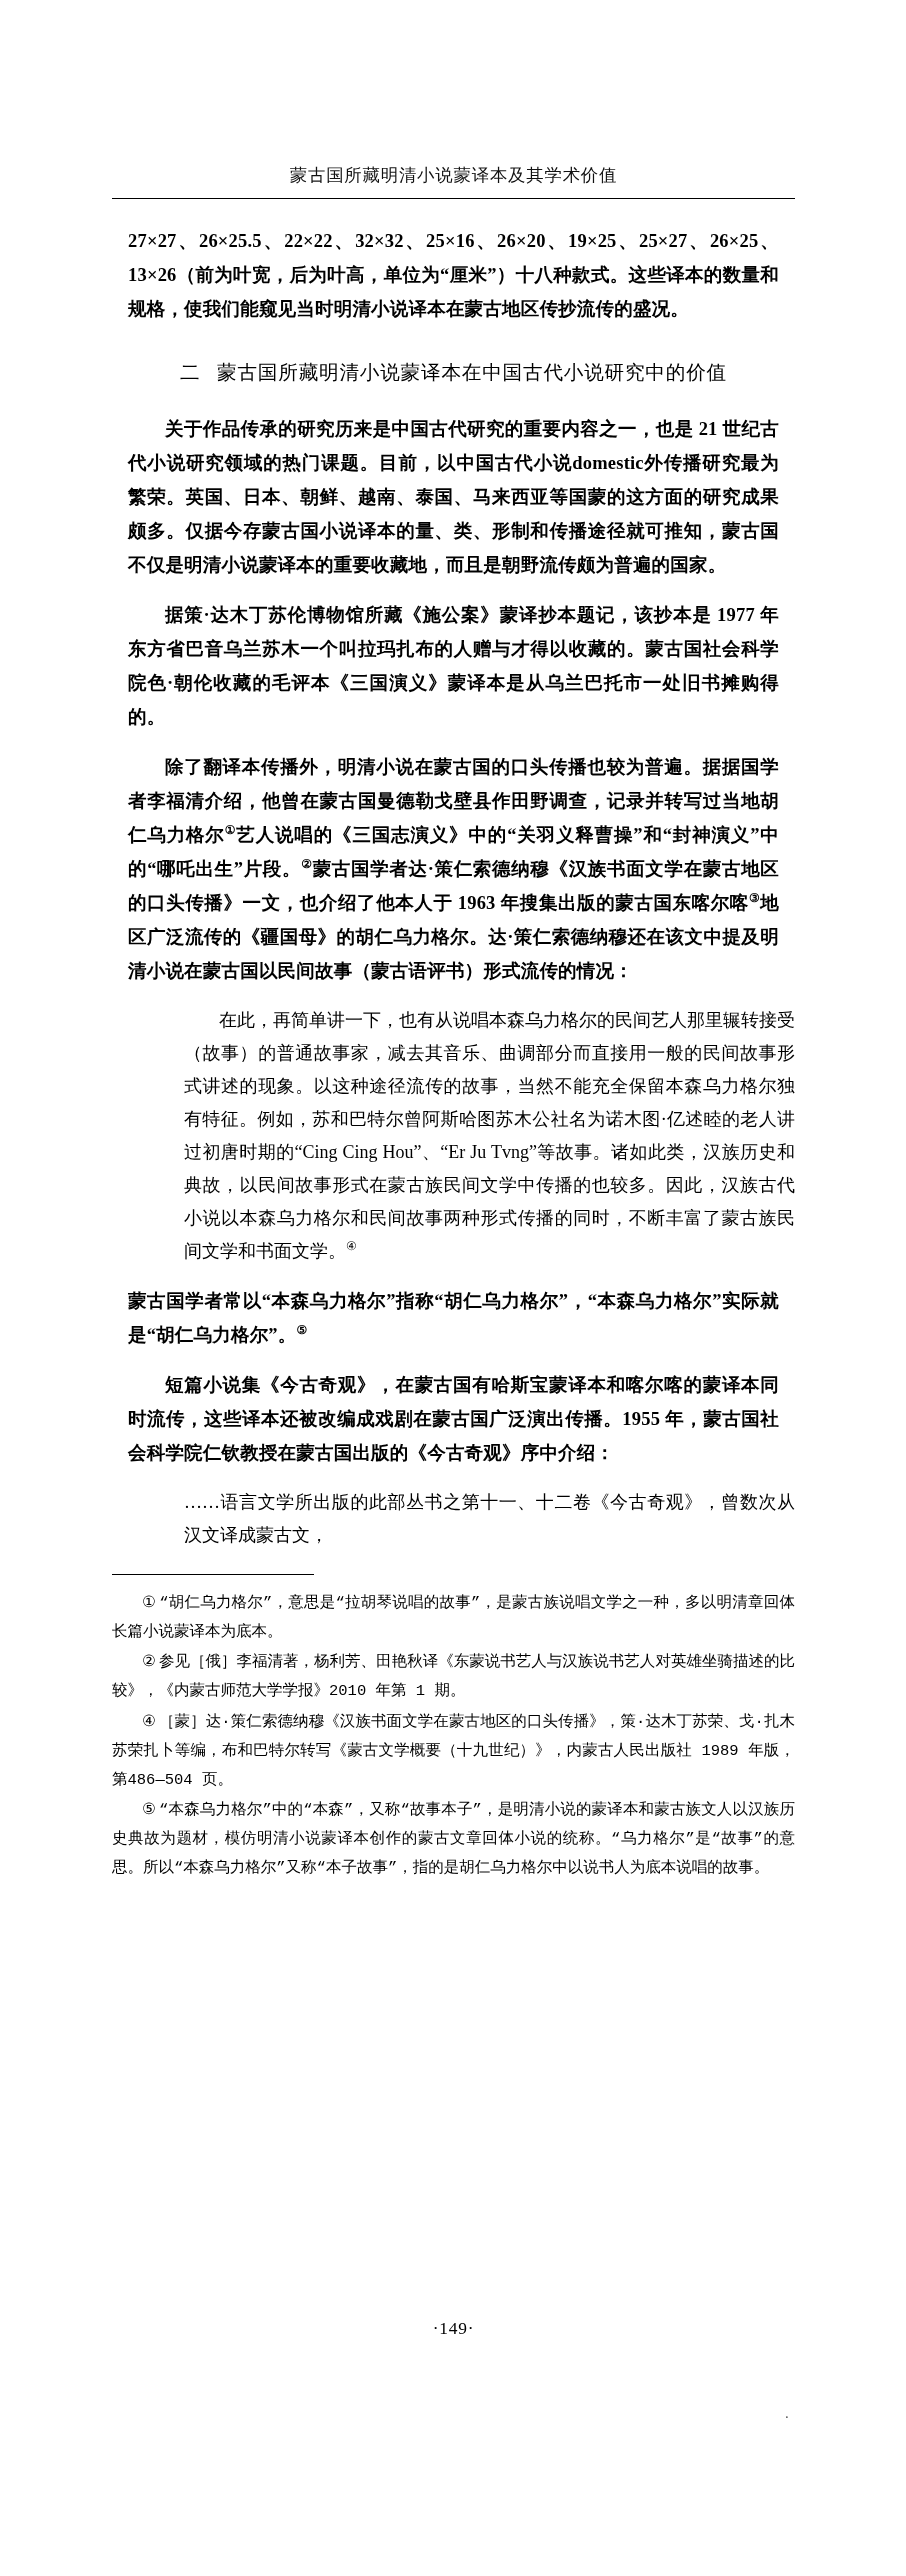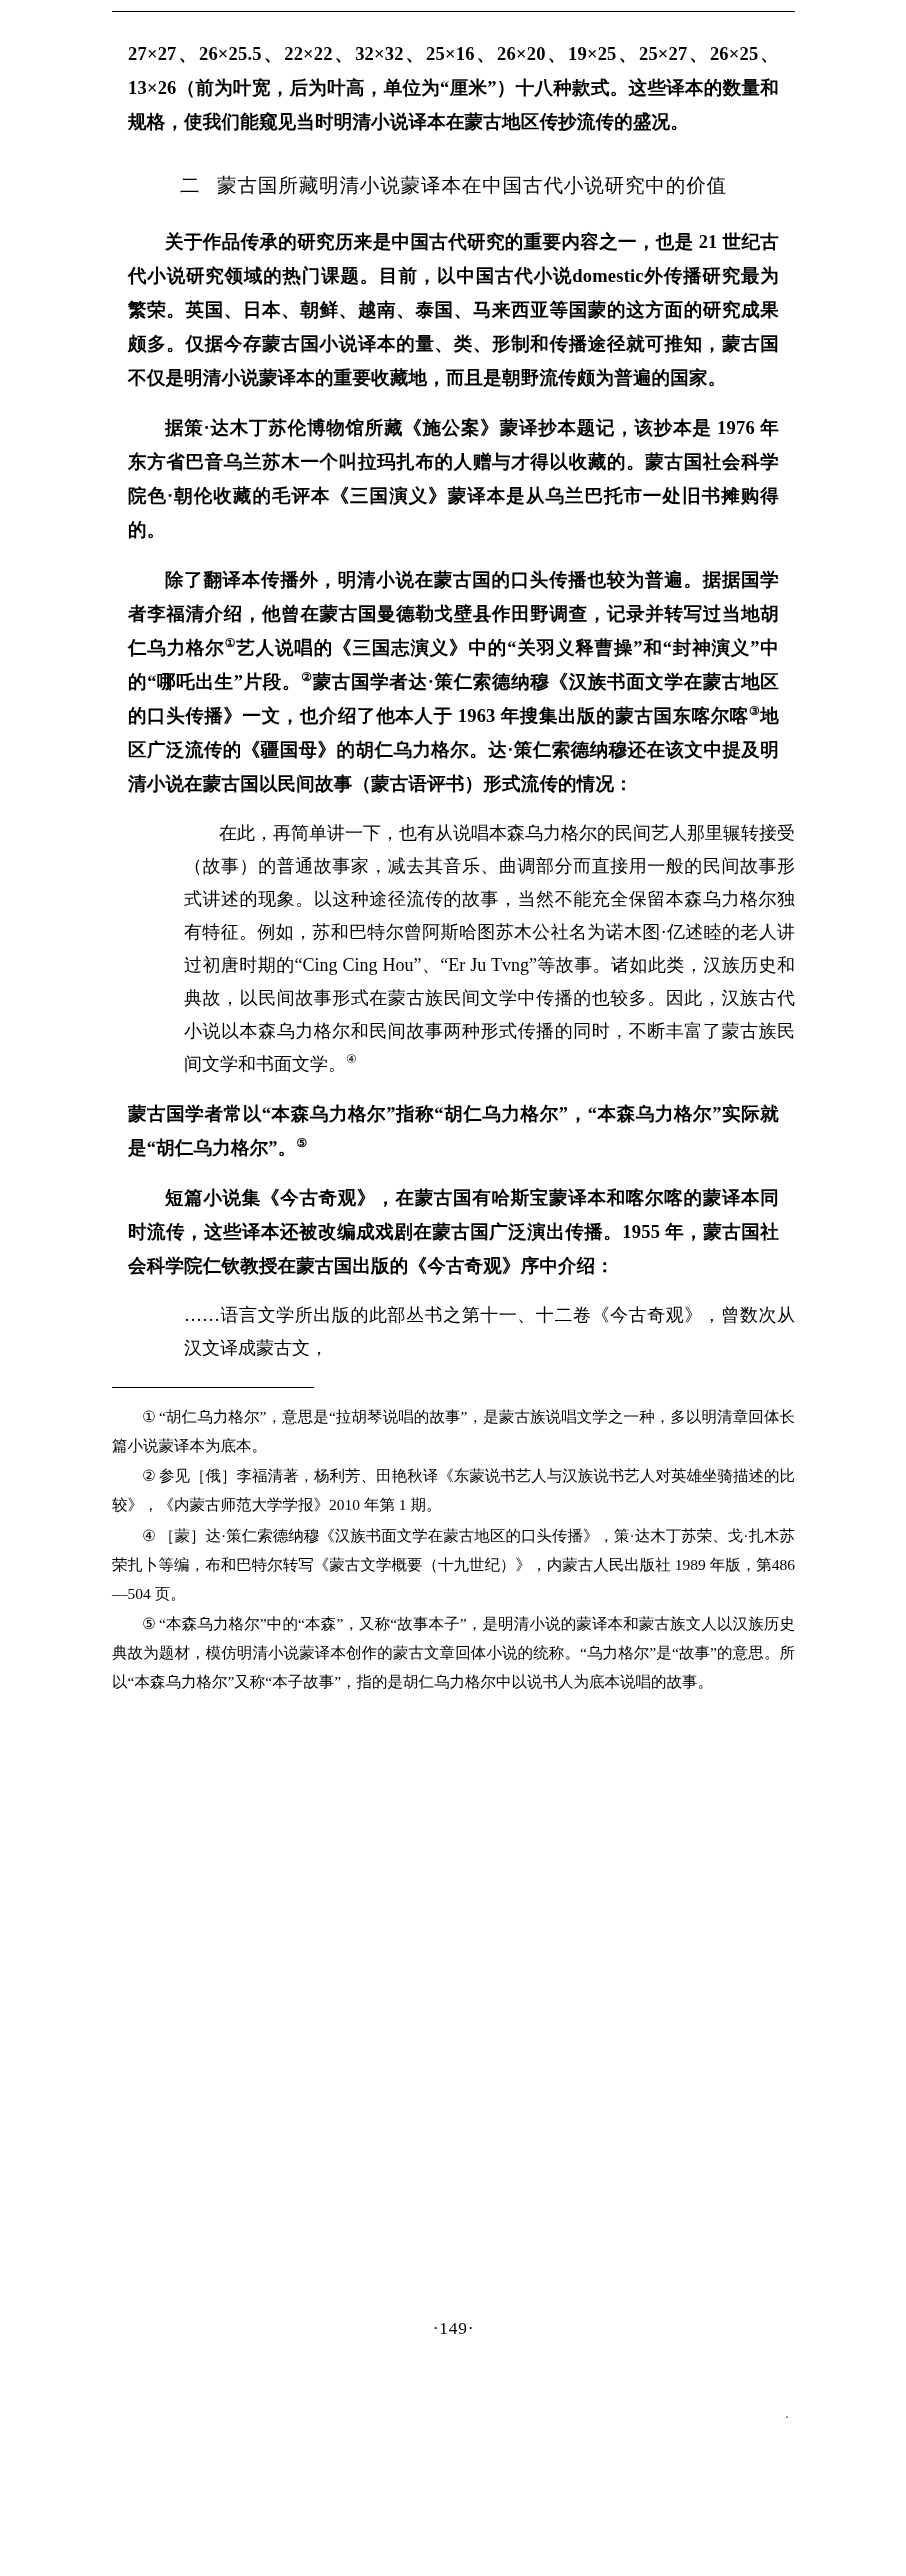--- a/index.html
+++ b/index.html
@@ -89,20 +89,21 @@
     line-height: 0;
   }
   .notes-rule {
     width: 202px;
     border-bottom: 1.1px solid #000;
     margin: 22.7px 0 13.6px 0;
   }
   .notes {
     font-size: 15.5px;
     line-height: 29px;
+    font-family: Liberation Mono, monospace;
   }
   .note {
     margin: 0 0 1.5px 0;
     text-indent: 30px;
     text-align: justify;
     text-justify: inter-ideograph;
   }
   .note .marker {
     margin-right: 3px;
   }
@@ -141,30 +142,31 @@
     color: #555;
   }
 </style>
 </head>
 <body>
 
 <div class="page">
 
   <div class="content">
 
+    <div class="running-head">蒙古国所藏明清小说蒙译本及其学术价值</div>
     <div class="head-rule"></div>
 
     <p class="body first-block">27×27、26×25.5、22×22、32×32、25×16、26×20、19×25、25×27、26×25、13×26（前为叶宽，后为叶高，单位为“厘米”）十八种款式。这些译本的数量和规格，使我们能窥见当时明清小说译本在蒙古地区传抄流传的盛况。</p>
 
     <h2 class="section">
       <span class="sec-num">二</span><span>蒙古国所藏明清小说蒙译本在中国古代小说研究中的价值</span>
     </h2>
 
     <p class="body indent">关于作品传承的研究历来是中国古代研究的重要内容之一，也是 21 世纪古代小说研究领域的热门课题。目前，以中国古代小说domestic外传播研究最为繁荣。英国、日本、朝鲜、越南、泰国、马来西亚等国蒙的这方面的研究成果颇多。仅据今存蒙古国小说译本的量、类、形制和传播途径就可推知，蒙古国不仅是明清小说蒙译本的重要收藏地，而且是朝野流传颇为普遍的国家。</p>
-    <p class="body indent">据策·达木丁苏伦博物馆所藏《施公案》蒙译抄本题记，该抄本是 1976 年东方省巴音乌兰苏木一个叫拉玛扎布的人赠与才得以收藏的。蒙古国社会科学院色·朝伦收藏的毛评本《三国演义》蒙译本是从乌兰巴托市一处旧书摊购得的。</p>
+    <p class="body indent">据策·达木丁苏伦博物馆所藏《施公案》蒙译抄本题记，该抄本是 1977 年东方省巴音乌兰苏木一个叫拉玛扎布的人赠与才得以收藏的。蒙古国社会科学院色·朝伦收藏的毛评本《三国演义》蒙译本是从乌兰巴托市一处旧书摊购得的。</p>
 
     <p class="body indent"><span>除了翻译本传播外，明清小说在蒙古国的口头传播也较为普遍。据据国学者李福清介绍，他曾在蒙古国曼德勒戈壁县作田野调查，记录并转写过当地胡仁乌力格尔</span><sup class="fn">①</sup><span>艺人说唱的《三国志演义》中的“关羽义释曹操”和“封神演义”中的“哪吒出生”片段。</span><sup class="fn">②</sup><span>蒙古国学者达·策仁索德纳穆《汉族书面文学在蒙古地区的口头传播》一文，也介绍了他本人于 1963 年搜集出版的蒙古国东喀尔喀</span><sup class="fn">③</sup><span>地区广泛流传的《疆国母》的胡仁乌力格尔。达·策仁索德纳穆还在该文中提及明清小说在蒙古国以民间故事（蒙古语评书）形式流传的情况：</span></p>
 
     <p class="quote"><span>在此，再简单讲一下，也有从说唱本森乌力格尔的民间艺人那里辗转接受（故事）的普通故事家，减去其音乐、曲调部分而直接用一般的民间故事形式讲述的现象。以这种途径流传的故事，当然不能充全保留本森乌力格尔独有特征。例如，苏和巴特尔曾阿斯哈图苏木公社名为诺木图·亿述睦的老人讲过初唐时期的“Cing Cing Hou”、“Er Ju Tvng”等故事。诸如此类，汉族历史和典故，以民间故事形式在蒙古族民间文学中传播的也较多。因此，汉族古代小说以本森乌力格尔和民间故事两种形式传播的同时，不断丰富了蒙古族民间文学和书面文学。</span><sup class="fn">④</sup></p>
 
     <p class="body"><span>蒙古国学者常以“本森乌力格尔”指称“胡仁乌力格尔”，“本森乌力格尔”实际就是“胡仁乌力格尔”。</span><sup class="fn">⑤</sup></p>
 
     <p class="body indent">短篇小说集《今古奇观》，在蒙古国有哈斯宝蒙译本和喀尔喀的蒙译本同时流传，这些译本还被改编成戏剧在蒙古国广泛演出传播。1955 年，蒙古国社会科学院仁钦教授在蒙古国出版的《今古奇观》序中介绍：</p>
 
     <p class="quote-small">……语言文学所出版的此部丛书之第十一、十二卷《今古奇观》，曾数次从汉文译成蒙古文，</p>

